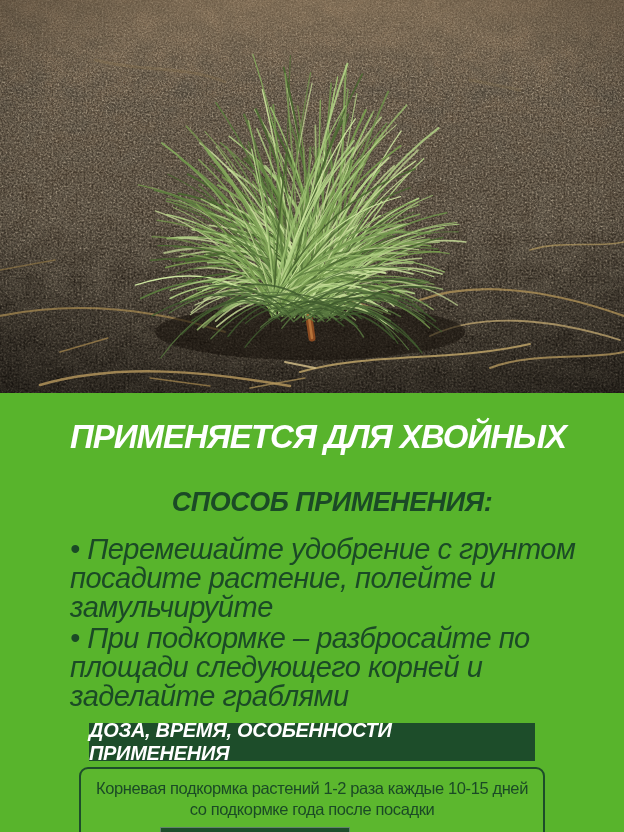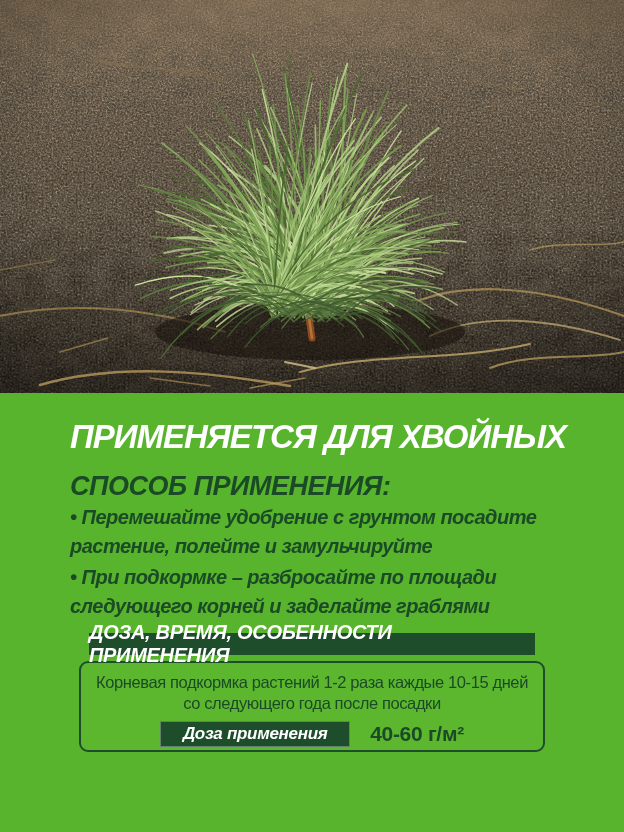--- a/index.html
+++ b/index.html
@@ -10,31 +10,32 @@
   .photo{width:624px;height:393px;overflow:hidden;background:#2b241b;}
   .photo svg{display:block;}
   .green-section{position:relative;width:624px;height:439px;background:#58b42c;}
   .headline{
     margin:0;padding:24px 30px 0 70px;width:520px;
     color:#ffffff;font-size:33px;line-height:40px;font-weight:800;font-style:italic;
     letter-spacing:-1px;
   }
   .headline span{display:block;}
   .usage-title{
-    margin:0;padding:14px 30px 0 70px;
+    margin:16px;padding:14px 30px 0 70px;
     color:#1b4a26;font-size:27px;line-height:30px;font-weight:800;font-style:italic;
     letter-spacing:-0.5px;
+    text-align:center;
   }
   .bullet{
     margin:0;padding:2px 44px 0 70px;width:510px;
-    color:#1b4a26;font-size:20px;line-height:29px;font-weight:700;font-style:italic;
+    color:#1b4a26;font-size:29px;line-height:29px;font-weight:400;font-style:italic;
     letter-spacing:-0.5px;
   }
   .dose-header{
-    width:446px;height:22px;margin:12px auto 0 auto;background:#1d4d2a;
+    width:446px;height:38px;margin:12px auto 0 auto;background:#1d4d2a;
     display:flex;align-items:center;justify-content:center;
     color:#ffffff;font-size:20px;font-weight:800;font-style:italic;letter-spacing:-0.3px;
   }
   .dose-panel{
     width:466px;height:91px;margin:6px auto 0 auto;box-sizing:border-box;
     border:2px solid #1d4d2a;border-radius:9px;background:#5cb72e;
     padding:9px 10px 0 10px;
   }
   .dose-instructions{
     margin:0;text-align:center;color:#1b4a26;
@@ -569,21 +570,21 @@
     <h2 class="usage-title">СПОСОБ ПРИМЕНЕНИЯ:</h2>
 
     <p class="bullet">• Перемешайте удобрение с грунтом посадите растение, полейте и замульчируйте</p>
     <p class="bullet">• При подкормке – разбросайте по площади следующего корней и заделайте граблями</p>
 
     <div class="dose-header">ДОЗА, ВРЕМЯ, ОСОБЕННОСТИ ПРИМЕНЕНИЯ</div>
 
     <div class="dose-panel">
       <p class="dose-instructions">
         <span>Корневая подкормка растений 1-2 раза каждые 10-15 дней</span>
-        <span>со следующего года после посадки</span>
+        <span>со подкормке года после посадки</span>
       </p>
       <div class="dose-row">
         <div class="rate-label">Доза применения</div>
         <div class="rate-value">40-60 г/м²</div>
       </div>
     </div>
 
   </div>
 </div>
 

